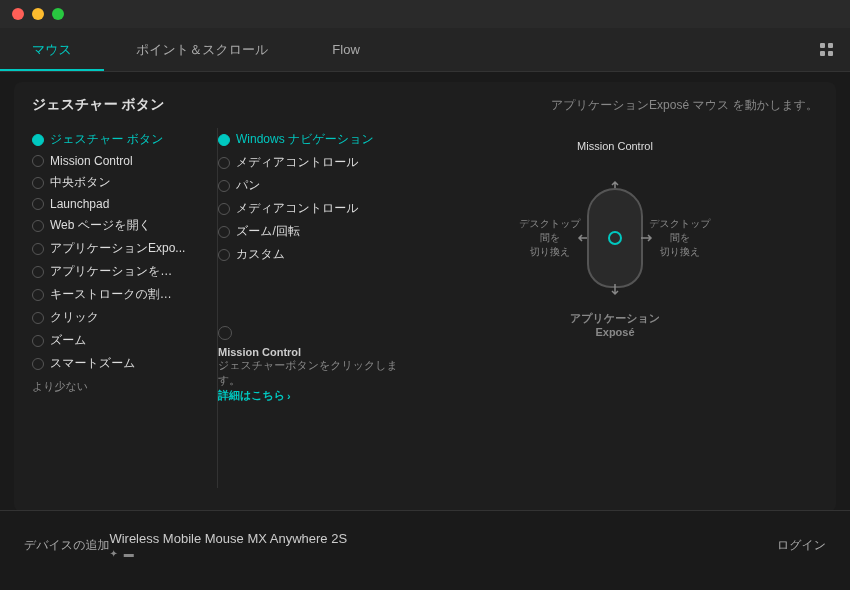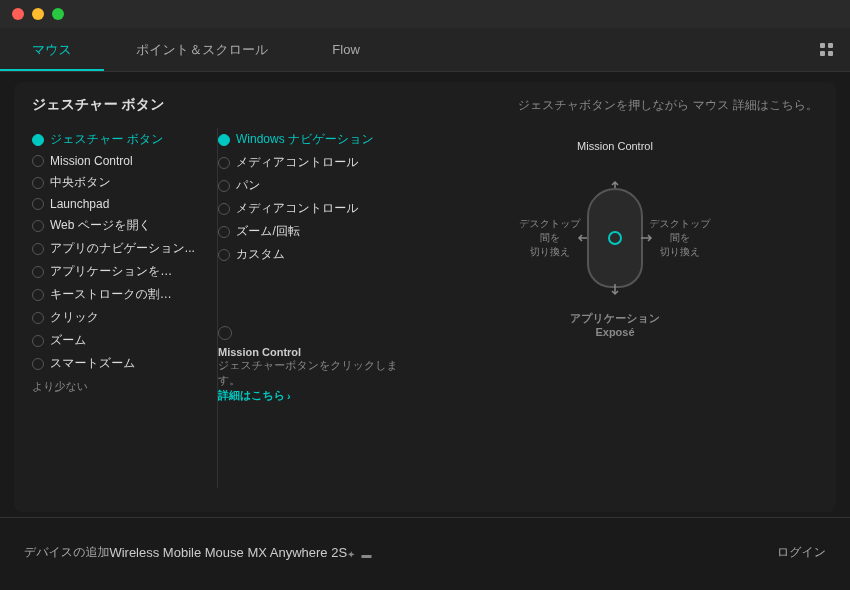--- a/index.html
+++ b/index.html
@@ -304,35 +304,35 @@
       border: 1px solid #555;
       border-radius: 5px;
       padding: 5px 16px;
       font-size: 12px;
       cursor: pointer;
     }
 
     
     .bottom-bar {
       position: absolute;
-      bottom: 4px;
+      bottom: 11px;
       left: 0; right: 0;
       height: 69px;
       background: #1a1a1a;
       border-top: 1px solid #333;
       display: flex;
       align-items: center;
       padding: 0 24px;
     }
     .bottom-left { color: #aaa; font-size: 12px; cursor: pointer; }
     .bottom-center {
       flex: 1;
       display: flex;
-      flex-direction: row;
-      align-items: flex-end;
+      flex-direction: column;
+      align-items: flex-start;
       font-size: 12px;
       color: #ccc;
     }
     .bottom-center-name { font-size: 13px; font-weight: 500; }
     .bottom-icons {
       display: flex; gap: 6px; align-items: center; margin-top: 2px;
     }
     .bottom-right { color: #aaa; font-size: 12px; cursor: pointer; }
 
     .bluetooth-icon, .battery-icon {
@@ -365,21 +365,21 @@
         <span></span>
         <span></span>
         <span></span>
     </div>
   </div>
 </div>
 
 <div class="main-content">
   <div class="section-header">
     <span class="section-title">ジェスチャー ボタン</span>
-    <span class="section-description">ジェスチャボタンを押しながら マウス 詳細はこちら。</span>
+    <span class="section-description">アプリケーションExposé マウス を動かします。</span>
   </div>
 
   <div class="columns">
 
     <div class="col-left">
       <div class="list-item selected">
         <div class="radio"></div>
         <span>ジェスチャー ボタン</span>
       </div>
       <div class="list-item">
@@ -393,21 +393,21 @@
       <div class="list-item">
         <div class="radio"></div>
         <span>Launchpad</span>
       </div>
       <div class="list-item">
         <div class="radio"></div>
         <span>Web ページを開く</span>
       </div>
       <div class="list-item">
         <div class="radio"></div>
-        <span>アプリのナビゲーション...</span>
+        <span>アプリケーションExpo...</span>
       </div>
       <div class="list-item">
         <div class="radio"></div>
         <span>アプリケーションを…</span>
       </div>
       <div class="list-item">
         <div class="radio"></div>
         <span>キーストロークの割…</span>
       </div>
       <div class="list-item">

